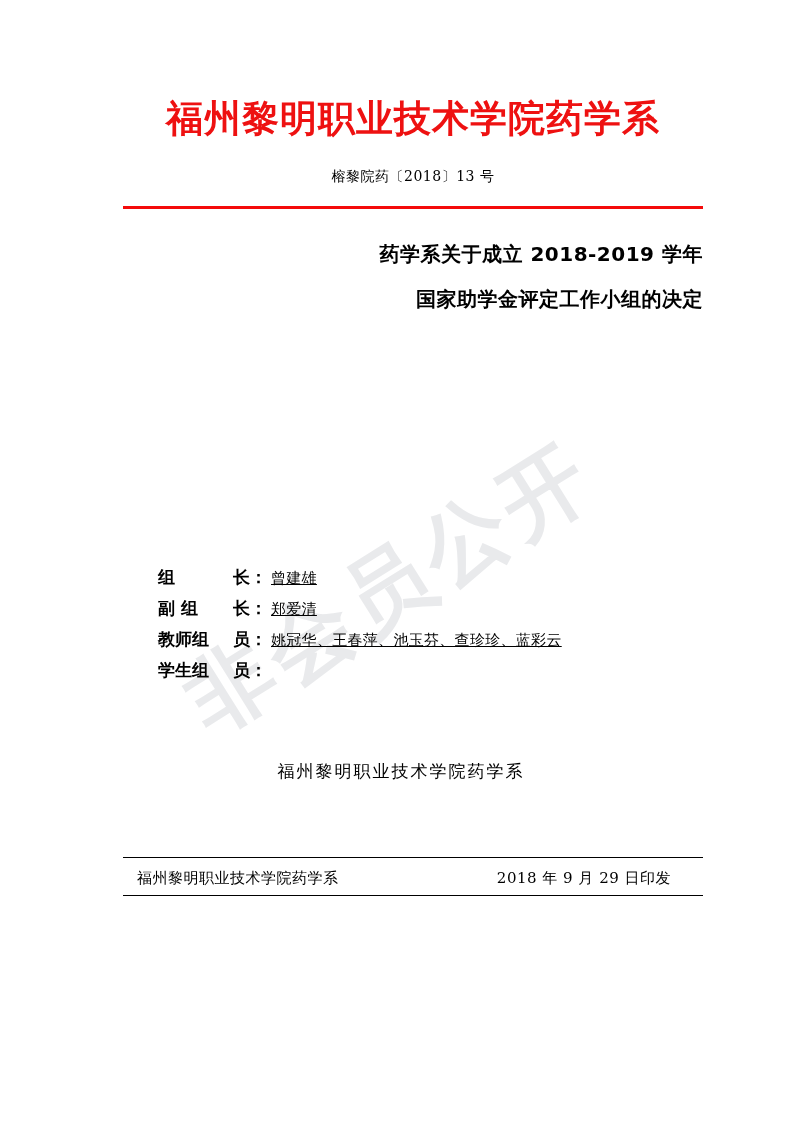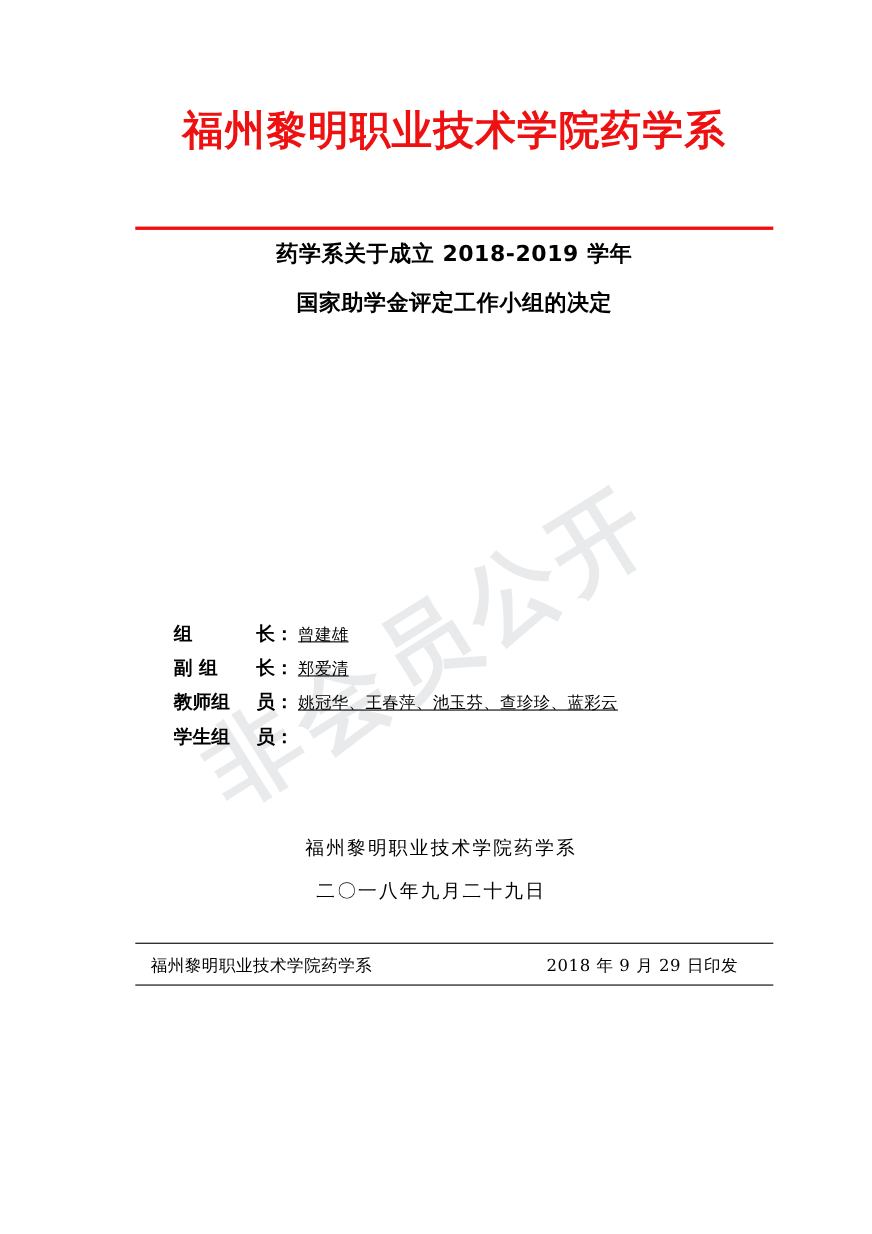--- a/index.html
+++ b/index.html
@@ -92,23 +92,23 @@
     left: 123px;
     top: 206px;
     width: 580px;
     height: 3px;
   }
 
   
   .doc-title {
     position: absolute;
     left: 123px;
-    top: 208px;
-    width: 580px;
-    text-align: center;
+    top: 232px;
+    width: 580px;
+    text-align: right;
   }
   .doc-title-line {
     font-family: "DejaVu Sans", "Liberation Sans", sans-serif;
     font-size: 20px;
     font-weight: 700;
     line-height: 2.25;
     letter-spacing: 0.5px;
   }
 
   
@@ -231,20 +231,21 @@
   <div class="watermark">
     <div class="watermark-text" style="color: rgb(233, 234, 236);">非会员公开</div>
   </div>
 
   <div class="content">
 
     <div class="masthead">
       <div class="masthead-title" style="color: rgb(238, 17, 17);">福州黎明职业技术学院药学系</div>
     </div>
 
+    <div class="doc-number">榕黎院药〔2018〕13 号</div>
 
     <div class="red-rule" style="background: rgb(244, 11, 11);"></div>
 
     <div class="doc-title">
       <div class="doc-title-line">药学系关于成立 2018-2019 学年</div>
       <div class="doc-title-line">国家助学金评定工作小组的决定</div>
     </div>
 
     <div class="body-block">
     </div>
@@ -278,21 +279,20 @@
         <span class="roster-label tight">
           <span>学生组</span>
           <span>员</span>
         </span>
         <span class="roster-colon">：</span>
       </div>
     </div>
 
     <div class="signature">
       <div class="sig-line sig-org">福州黎明职业技术学院药学系</div>
-      <div class="sig-line sig-date">二〇一八年九月二十九日</div>
     </div>
 
     <div class="footer-rule-top"></div>
     <div class="footer-row">
       <span class="footer-left">福州黎明职业技术学院药学系</span>
       <span class="footer-right">2018 年 9 月 29 日印发</span>
     </div>
     <div class="footer-rule-bottom"></div>
 
   </div>

